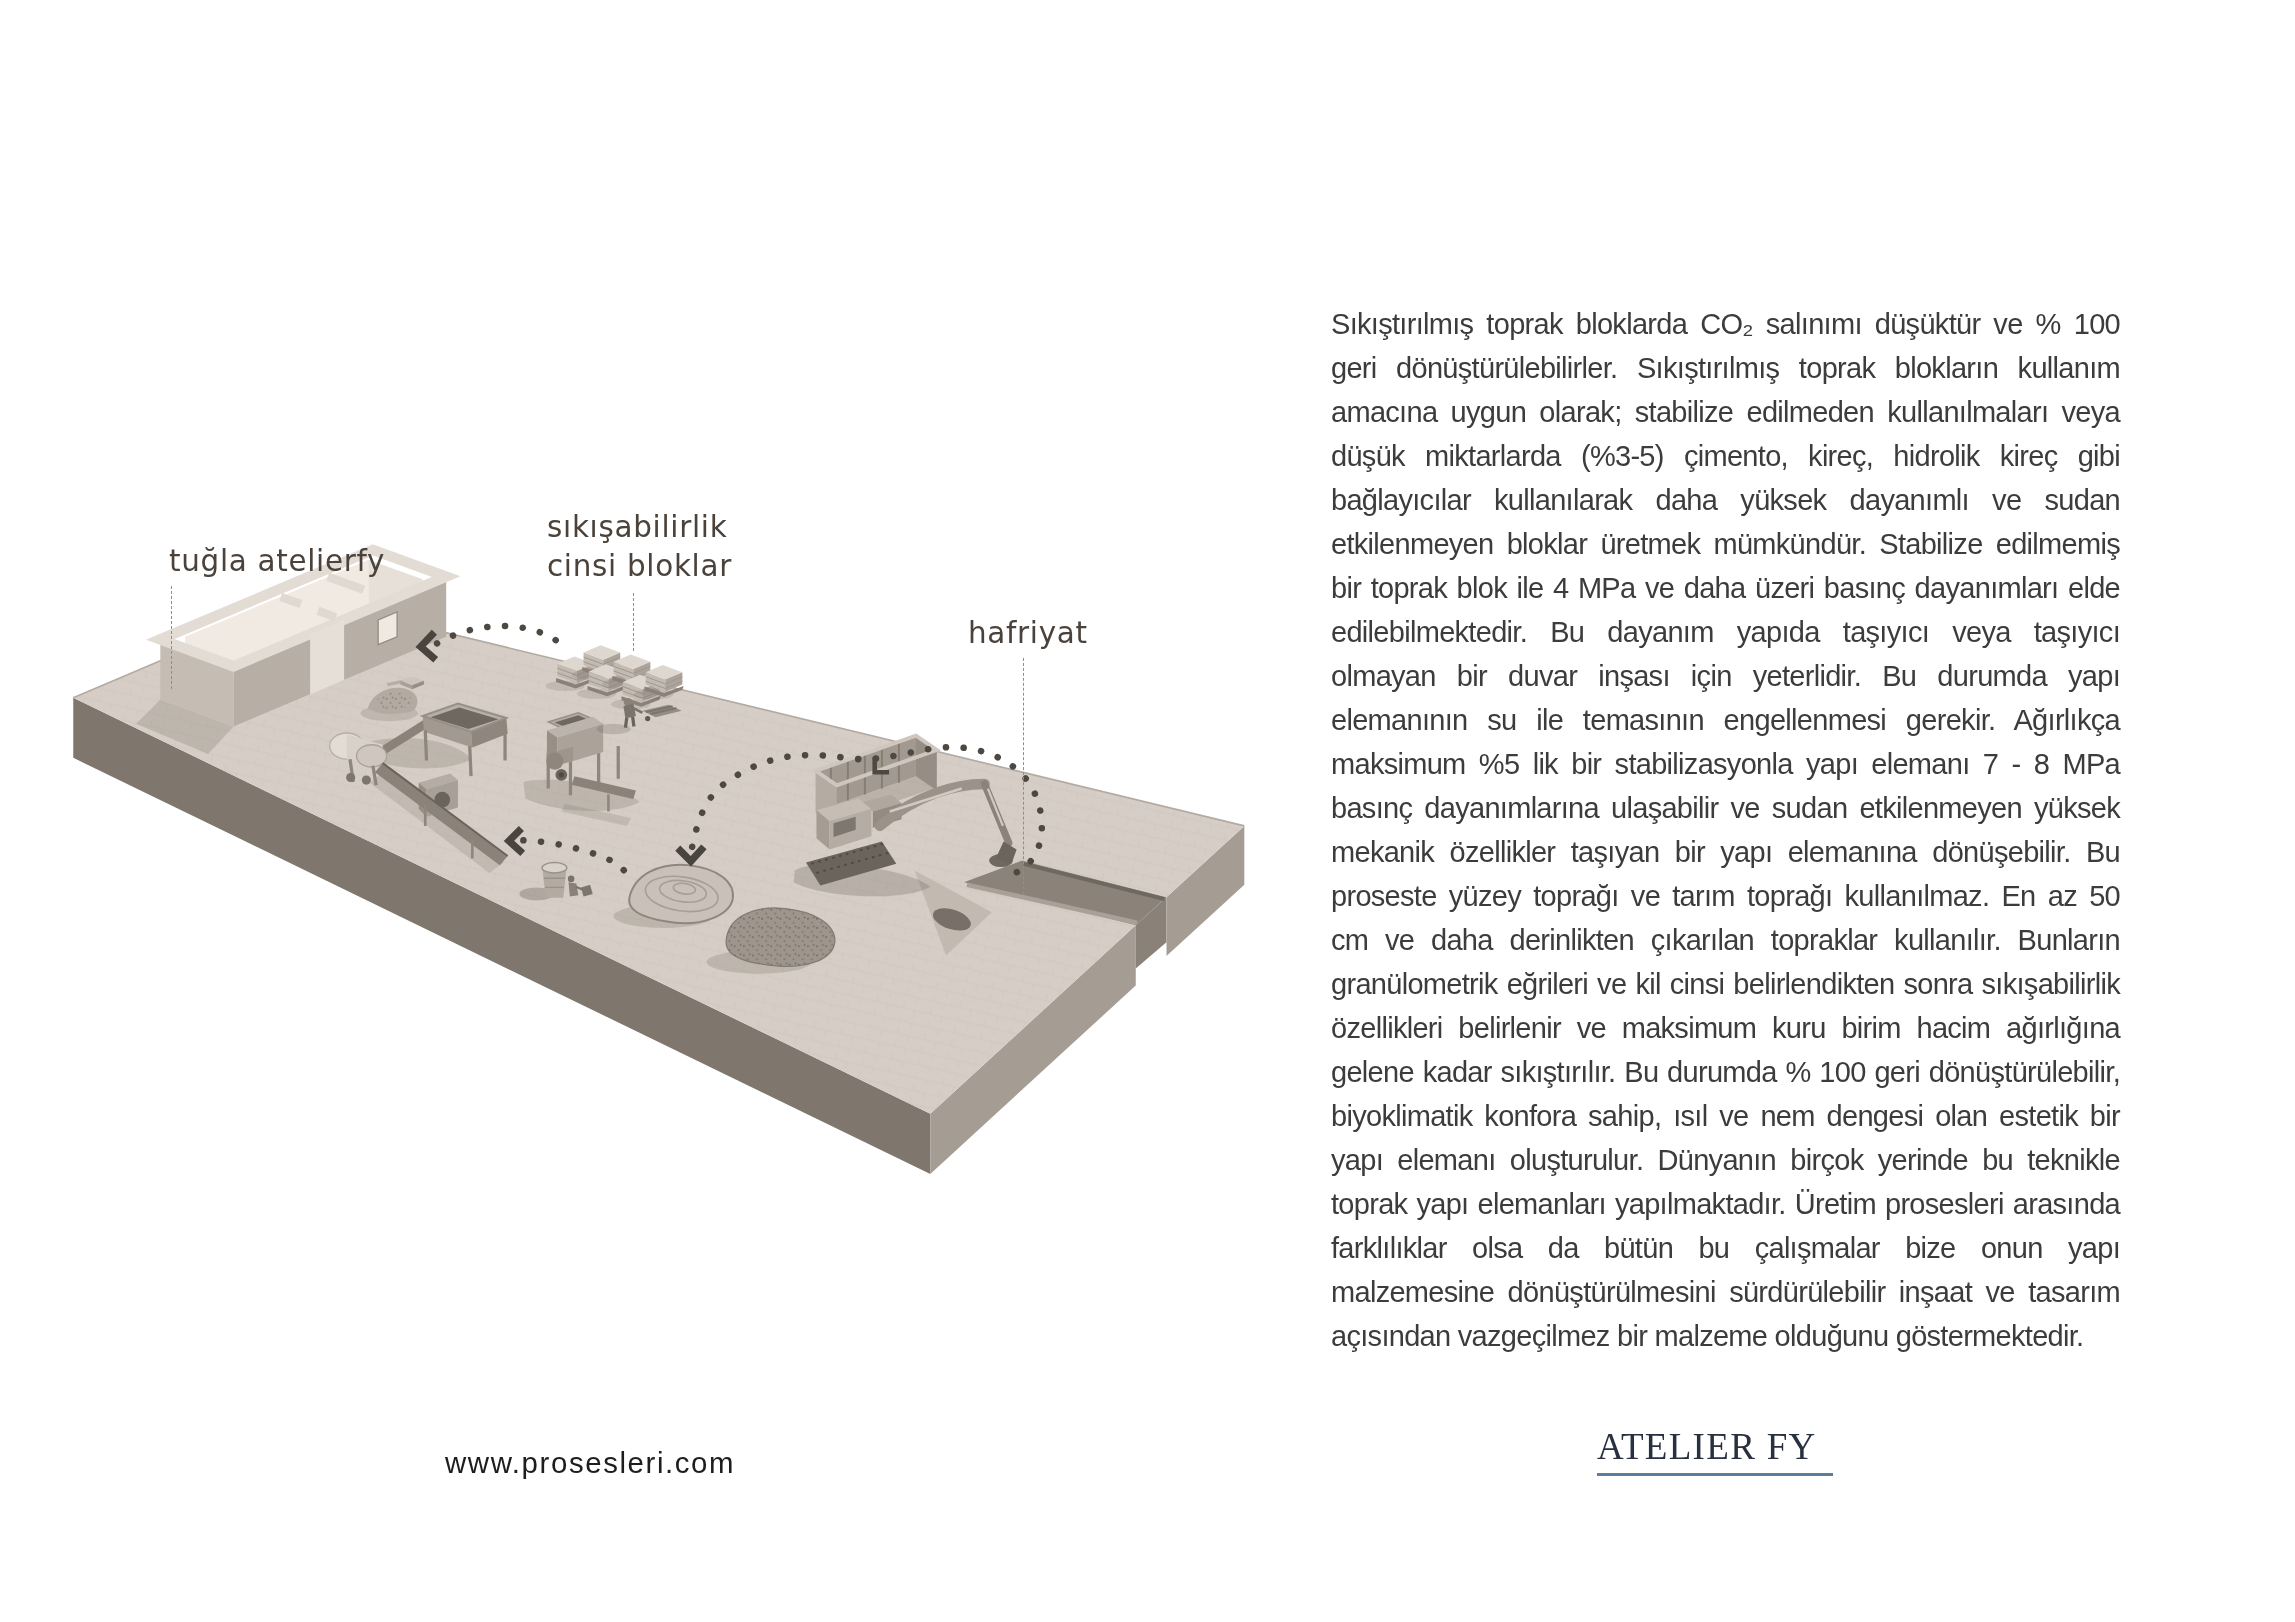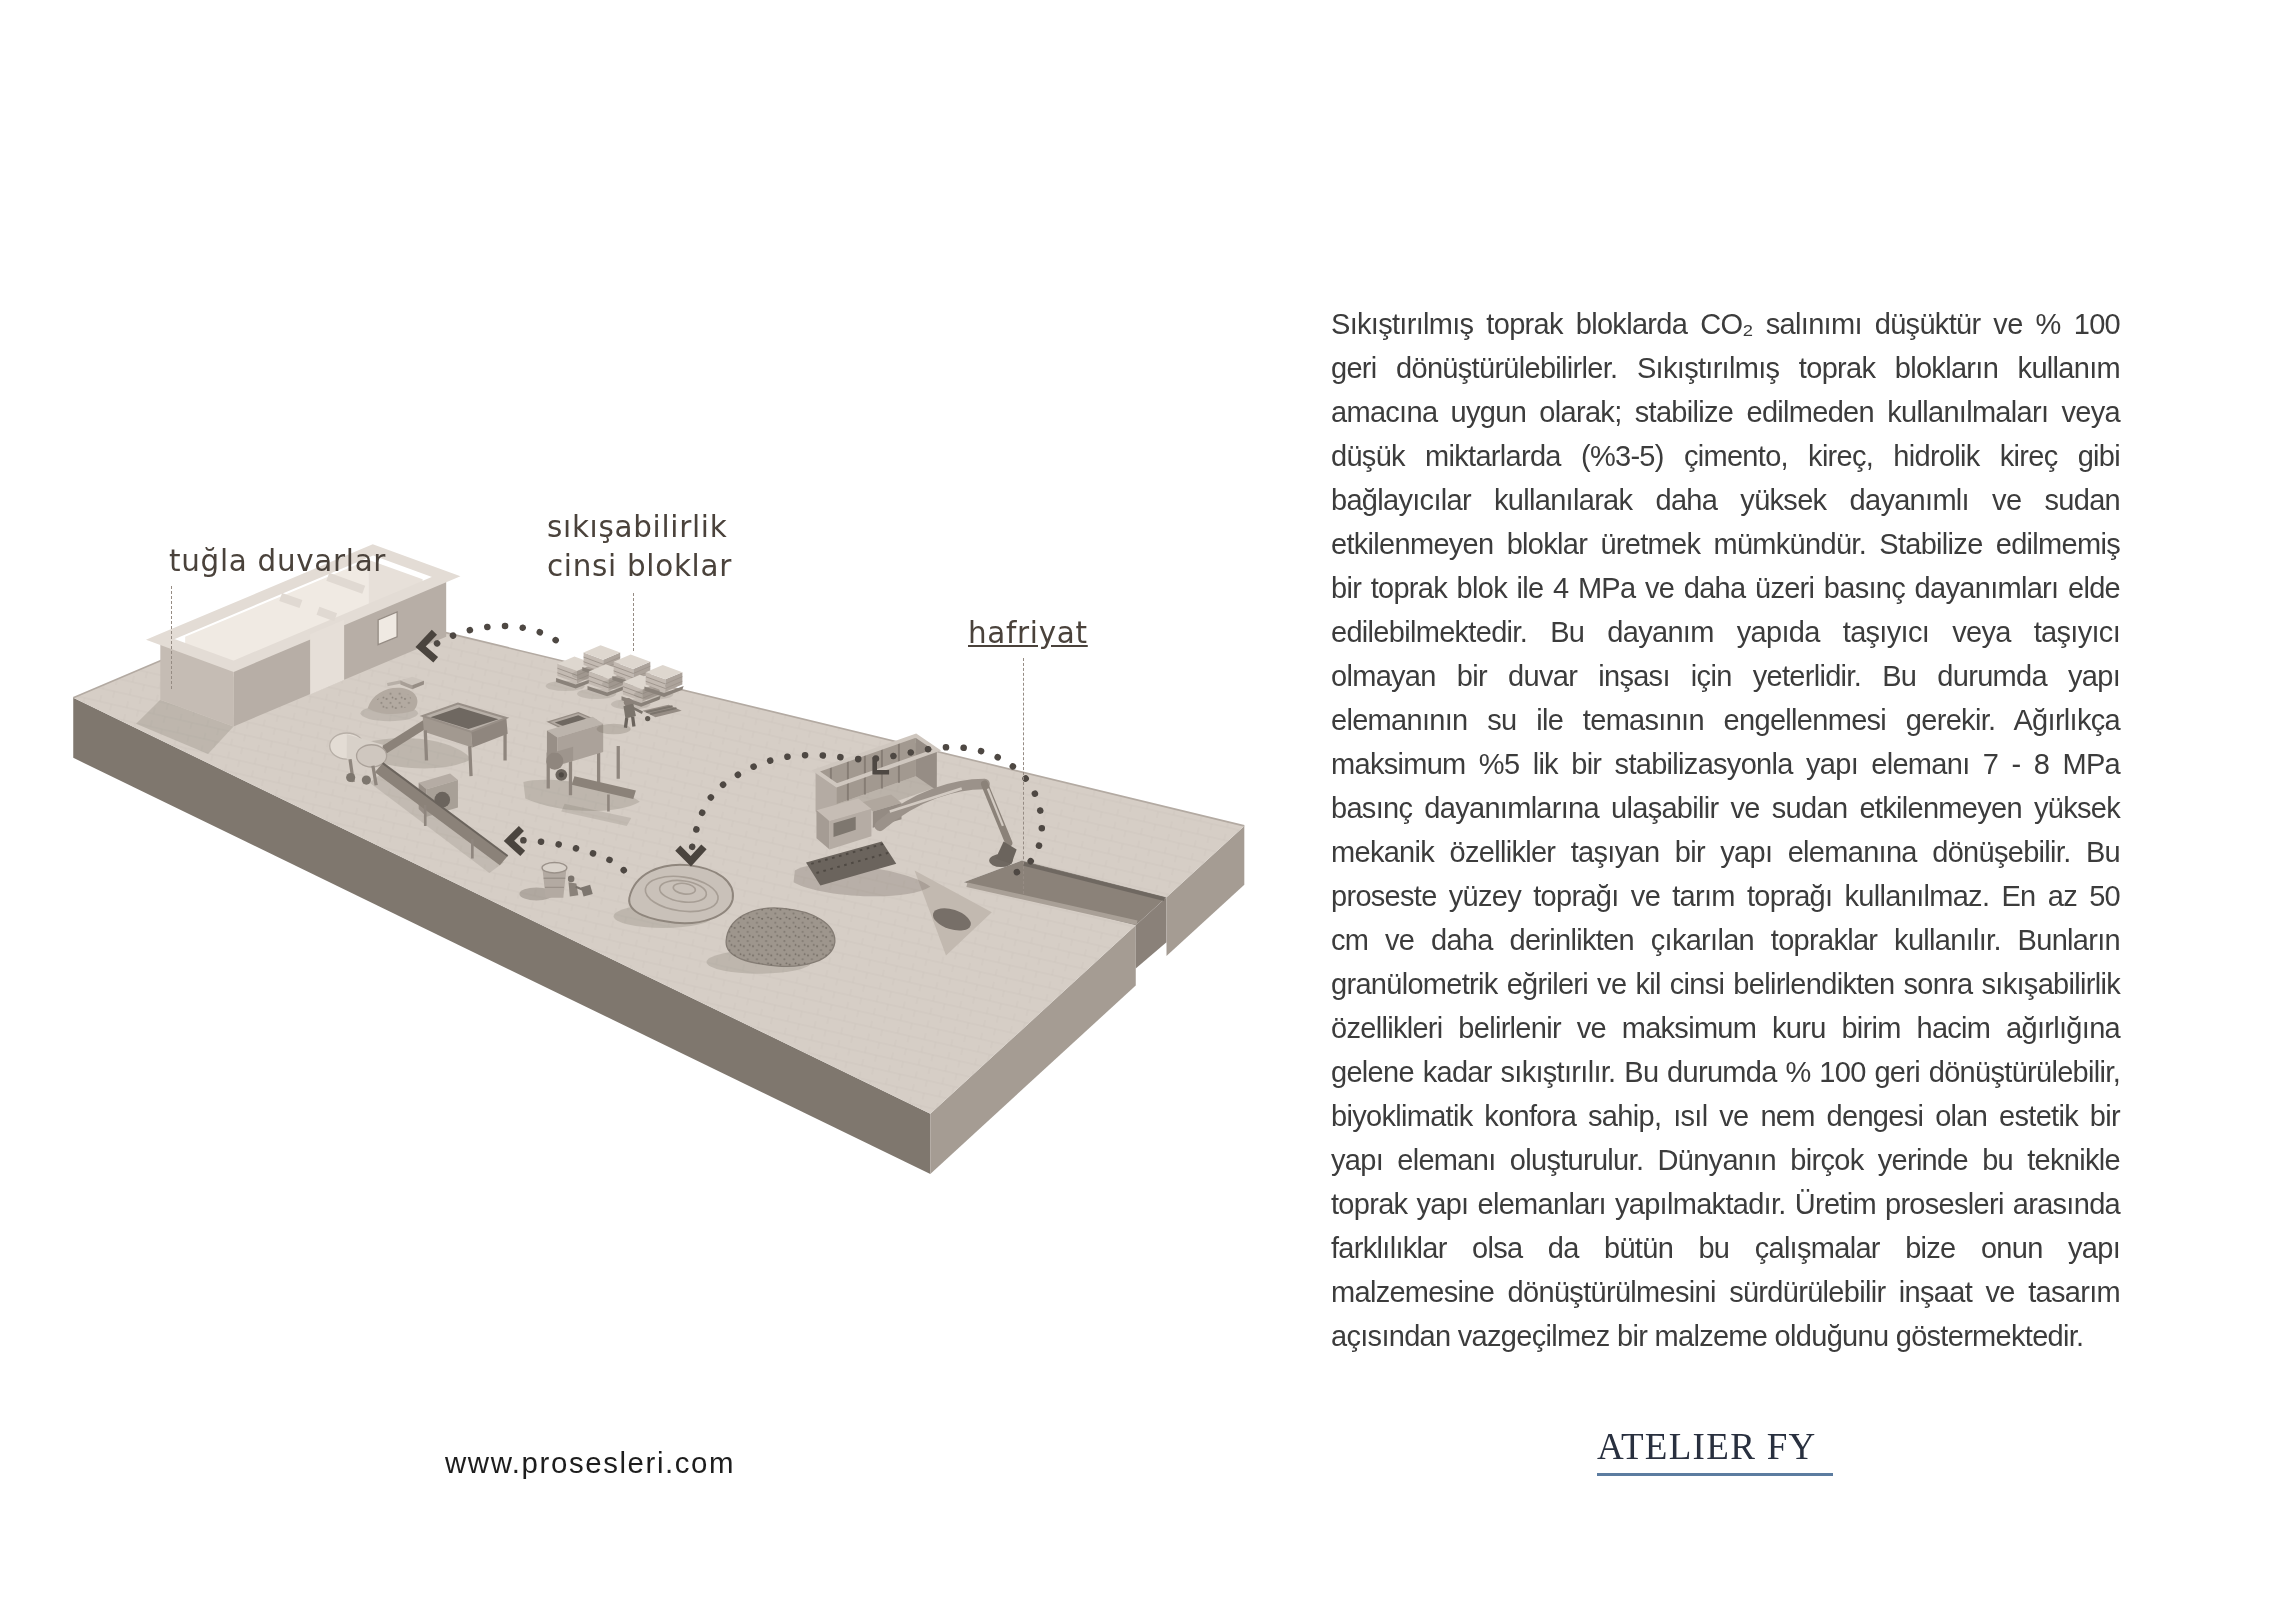--- a/index.html
+++ b/index.html
@@ -5,21 +5,21 @@
   html,body{margin:0;padding:0;}
   body{width:2295px;height:1623px;position:relative;background:#ffffff;overflow:hidden;
        font-family:"Liberation Sans",sans-serif;}
   .page{position:absolute;inset:0;}
   svg.illus{position:absolute;left:0;top:0;width:2295px;height:1623px;z-index:1;}
 
   .label{position:absolute;z-index:3;font-family:"DejaVu Sans",sans-serif;
          color:#4a423b;font-size:29.4px;letter-spacing:0.7px;line-height:39px;white-space:nowrap;}
   .label-brick{left:169px;top:542px;}
   .label-blocks{left:547px;top:508px;}
-  .label-haf{left:968px;top:614px;text-decoration:underline;}
+  .label-haf{left:968px;top:614px;}
 
   .leader{position:absolute;z-index:2;width:0;border-left:1.3px dashed #968c84;}
   .leader-brick{left:171px;top:586px;height:103px;}
   .leader-blocks{left:633px;top:593px;height:58px;}
   .leader-haf{left:1023px;top:658px;height:236px;}
 
   .article{position:absolute;z-index:3;left:1331px;top:302px;width:789px;margin:0;
            font-size:29px;line-height:44px;letter-spacing:-0.7px;color:#3c3c3c;
            text-align:justify;}
   .website{position:absolute;z-index:3;left:445px;top:1446px;font-size:29.4px;
@@ -219,21 +219,21 @@
       <path stroke-dasharray="0.1 27" d="M800 1284 C850 1286 905 1300 940 1318 C952 1327 962 1338 968 1348"></path>
       <path stroke-dasharray="0.1 27" d="M1058 1294 C1068 1247 1080 1216 1112 1194 C1162 1160 1212 1146 1292 1158 C1342 1166 1382 1149 1432 1143 C1492 1136 1542 1158 1568 1190 C1594 1222 1598 1270 1586 1298 C1575 1325 1553 1337 1529 1340"></path>
     </g>
     <g stroke="#4a443e" fill="none" stroke-width="11">
       <path d="M664 966 L643 988 L666 1008"></path>
       <path d="M797 1266 L778 1285 L799 1304"></path>
       <path d="M1036 1296 L1056 1316 L1076 1294"></path>
     </g>
   </svg>
 
-  <div class="label label-brick">tuğla duvarlar</div>
+  <div class="label label-brick">tuğla atelierfy</div>
   <div class="leader leader-brick"></div>
 
   <div class="label label-blocks">
     <div>sıkışabilirlik</div>
     <div>cinsi bloklar</div>
   </div>
   <div class="leader leader-blocks"></div>
 
   <div class="label label-haf">hafriyat</div>
   <div class="leader leader-haf"></div>

